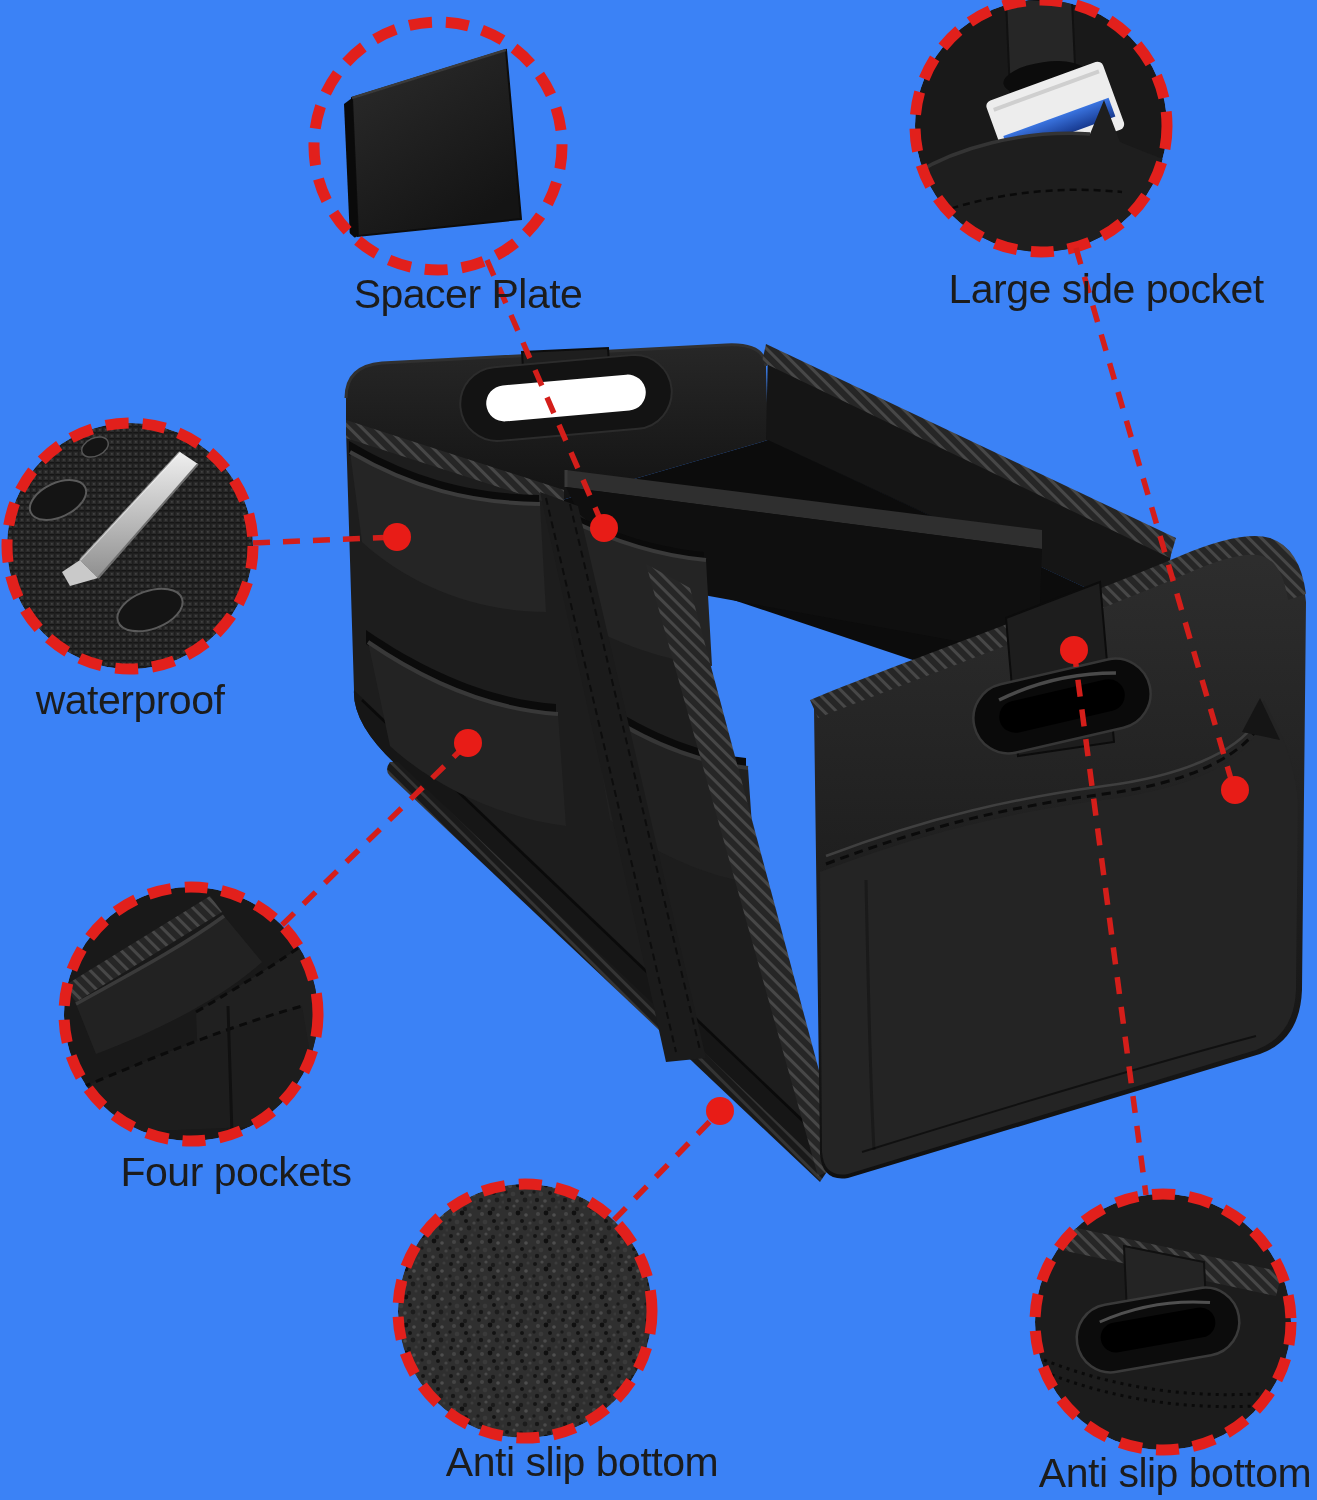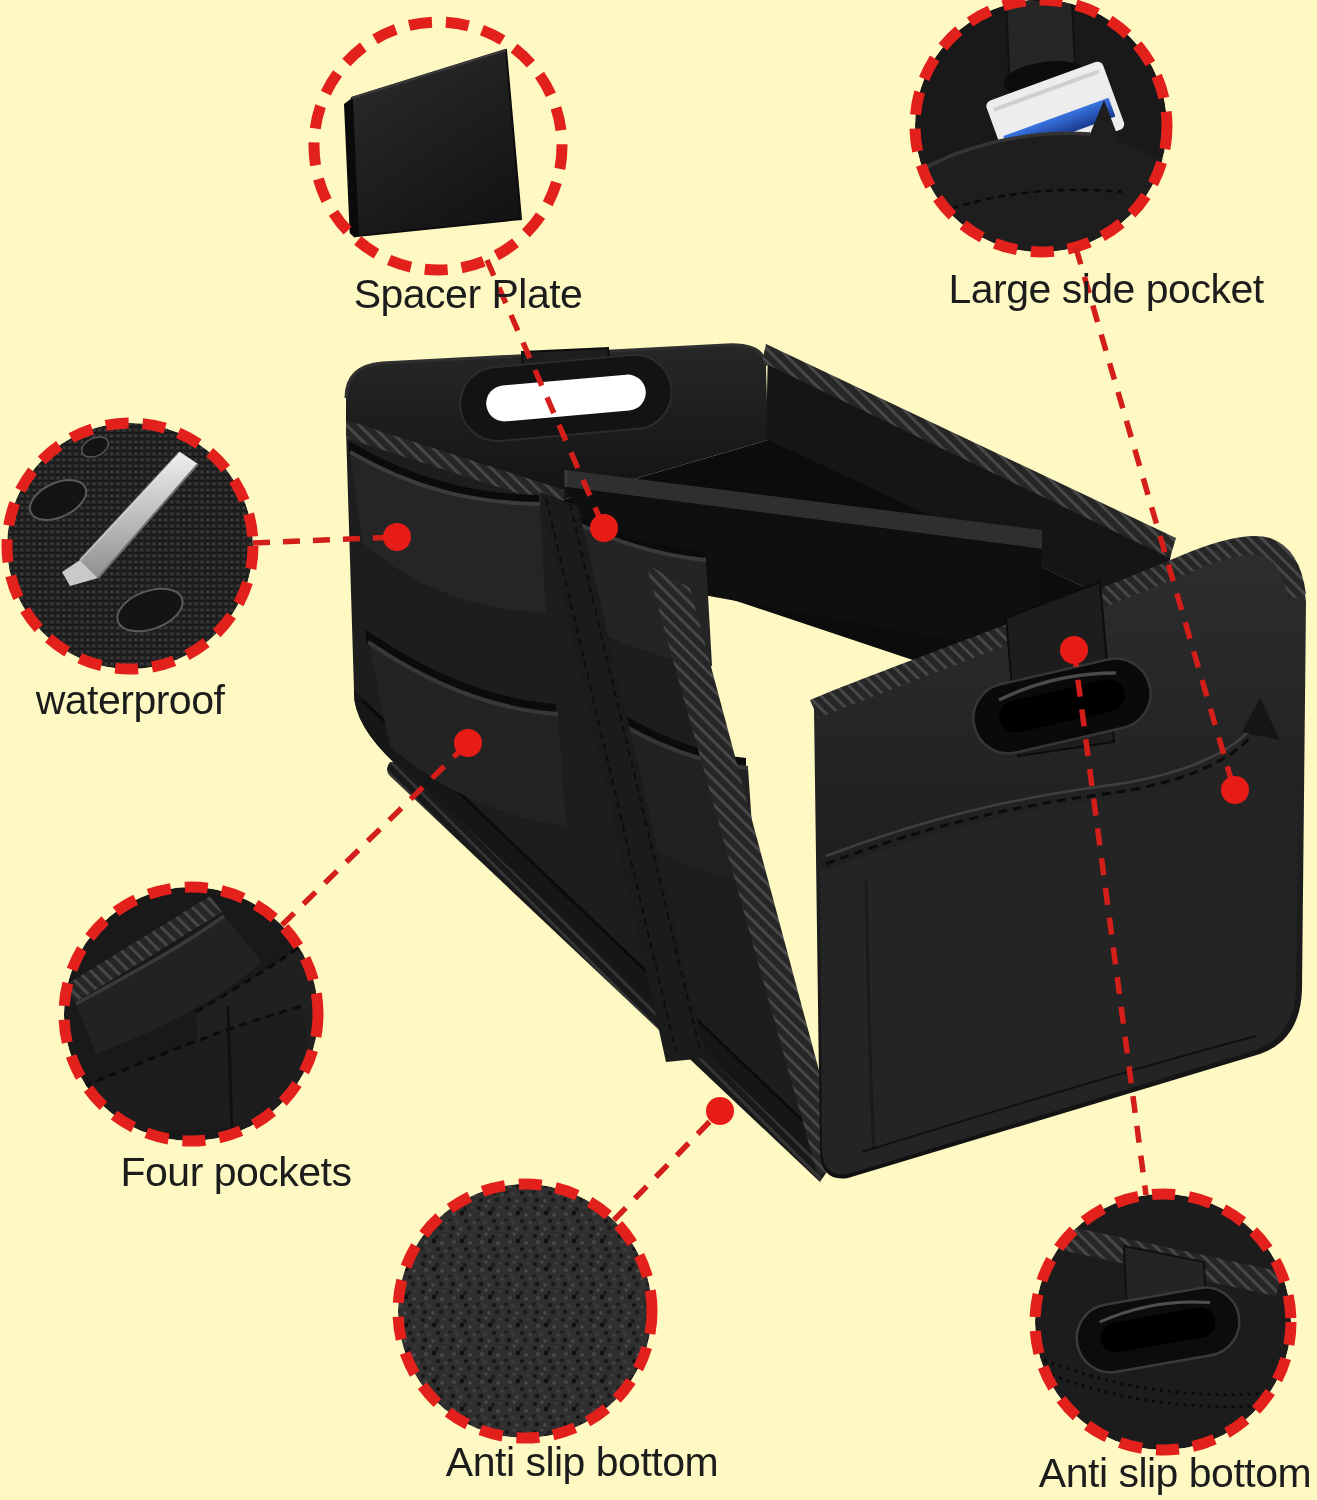--- a/index.html
+++ b/index.html
@@ -1,16 +1,16 @@
 <!DOCTYPE html>
 <html><head>
 <meta charset="utf-8">
 <style>
   html,body{margin:0;padding:0;background:#ffffff;}
-  .stage{position:relative;width:1317px;height:1500px;background:#fef9c3;overflow:hidden;
+  .stage{position:relative;width:1317px;height:1500px;background:#3b82f6;overflow:hidden;
          font-family:"Liberation Sans",sans-serif;}
   svg{display:block;}
   .callout-ring{fill:none;stroke-width:11;stroke-dasharray:23 14;}
   .connector{fill:none;stroke-width:5.5;stroke-dasharray:17 13;stroke-linecap:butt;}
   .label{font-family:"Liberation Sans",sans-serif;font-size:41px;letter-spacing:-0.5px;}
   .stitch{fill:none;stroke:#0b0b0b;stroke-width:3;stroke-dasharray:9 6;}
   .stitch-light{fill:none;stroke:#3f3f3f;stroke-width:2.5;}
 </style>
 </head>
 <body>

